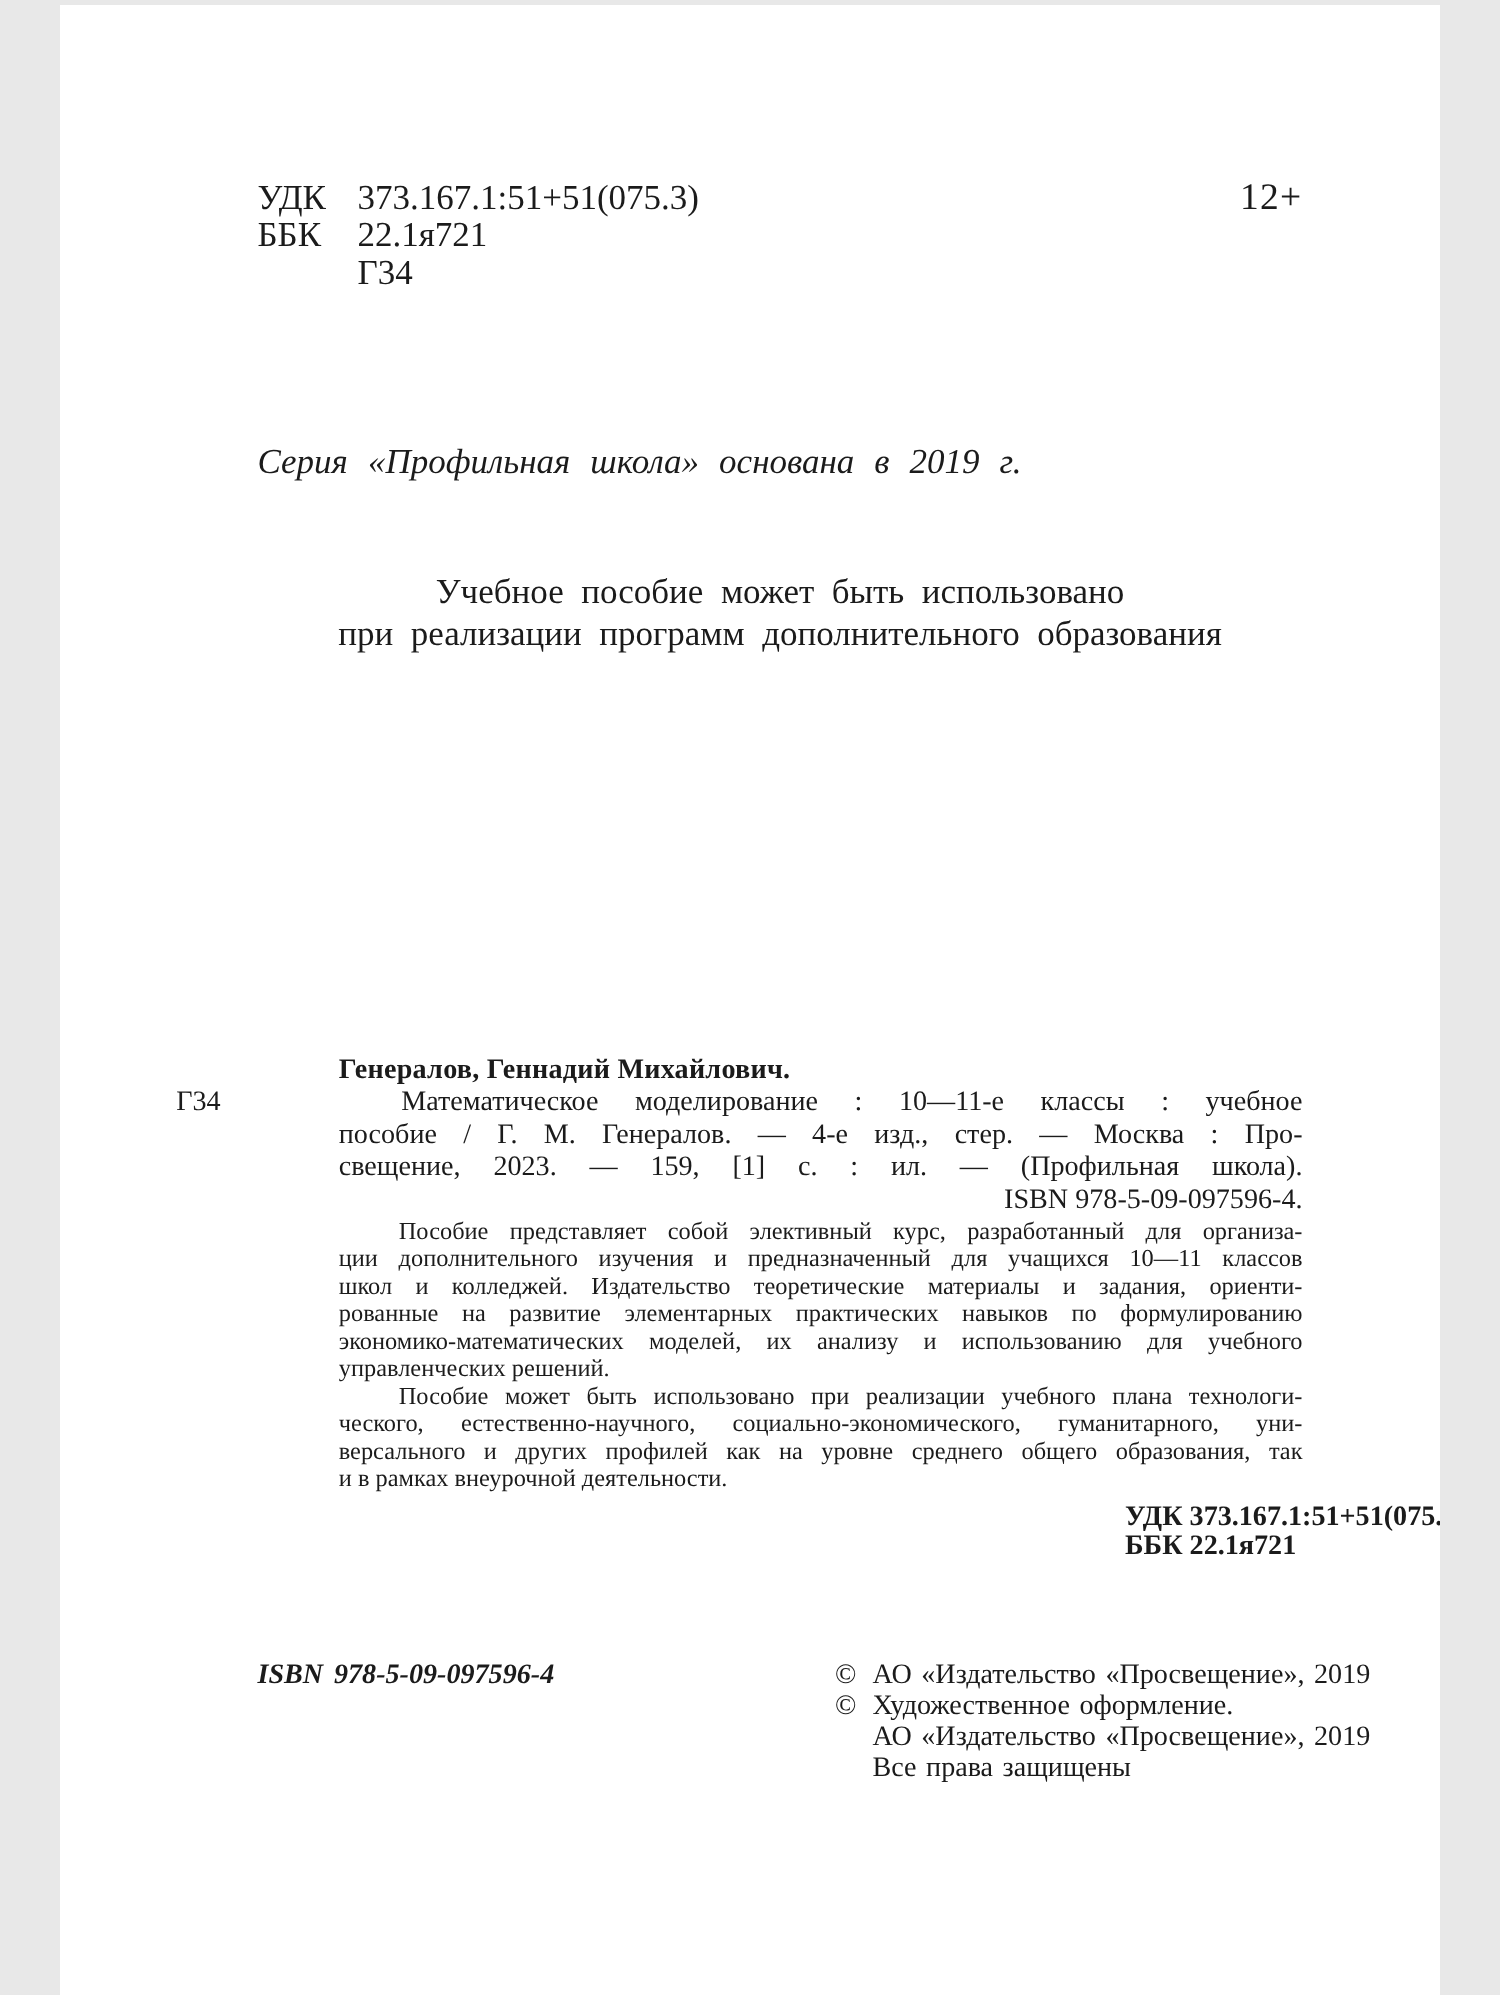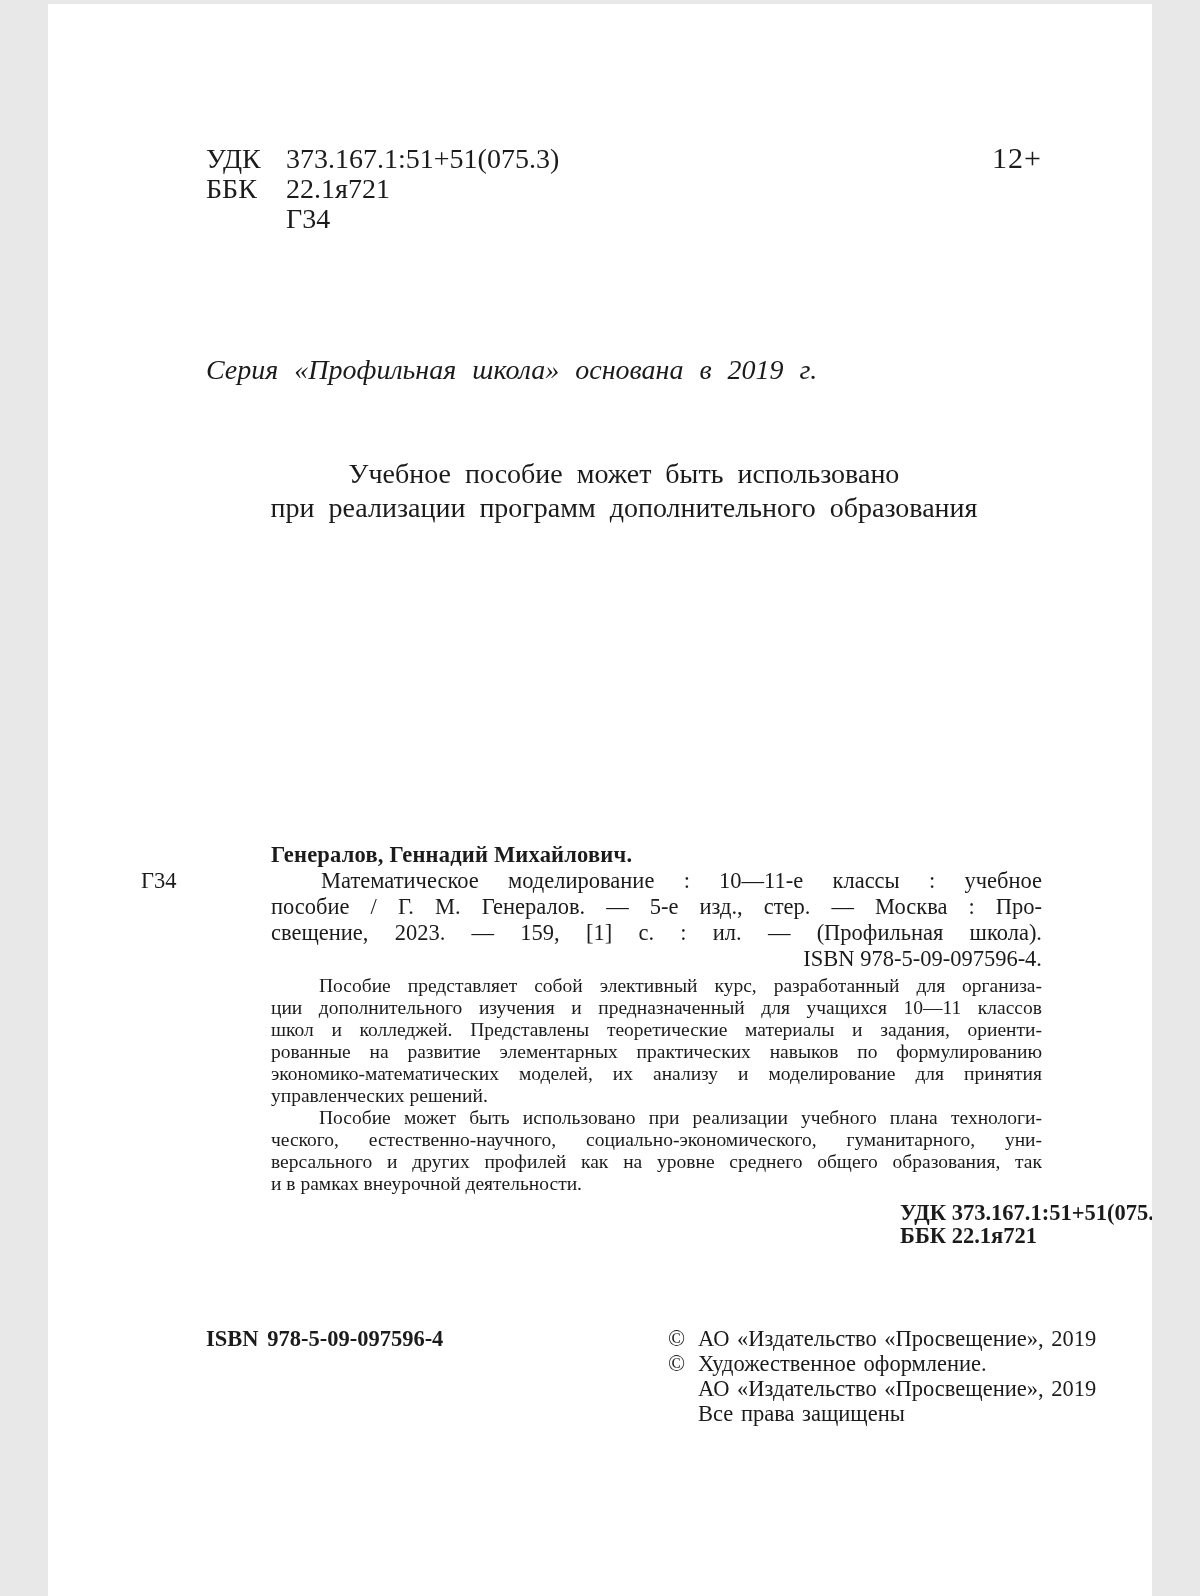--- a/index.html
+++ b/index.html
@@ -32,21 +32,21 @@
   .biblio-body { padding-left:65px; position:relative; }
   .author-line { font-weight:bold; letter-spacing:.2px; }
   .code-hang { position:absolute; left:-65px; top:26px; }
   .jline { text-align:justify; text-align-last:justify; }
   .ind { text-indent:50px;text-align:right; }
   .annotation { margin-top:3px; font-size:19.5px; line-height:22px; }
   .ann-ind { text-indent:48px; }
   .udk-right-block { margin-top:6px; margin-left:629px; font-weight:bold; font-size:22.5px; line-height:23px; white-space:nowrap; }
   
   .bottom-block { position:absolute; left:158px; right:110px; top:1322px; font-size:22.5px; line-height:25px; }
-  .isbn-bottom { position:absolute; left:0; top:0; font-weight:bold; word-spacing:3px; }
+  .isbn-bottom { position:absolute; left:0; top:0; font-weight:bold; word-spacing:3px;font-style:italic; }
   .copyright-col { margin-left:462px; }
   .cr-row { display:flex; }
   .cr-sym { width:30px; flex:0 0 30px; }
   .cr-text { word-spacing:2px; white-space:nowrap; }
 </style>
 </head>
 <body>
 
 <div class="page">
 
@@ -68,30 +68,30 @@
   <div class="usage-note">
     <div>Учебное пособие может быть использовано</div>
     <div>при реализации программ дополнительного образования</div>
   </div>
 
   <div class="biblio">
     <div class="biblio-body">
       <div class="code-hang">Г34</div>
       <div class="author-line">Генералов, Геннадий Михайлович.</div>
       <div class="jline ind">Математическое моделирование : 10—11-е классы : учебное</div>
-      <div class="jline">пособие / Г. М. Генералов. — 5-е изд., стер. — Москва : Про-</div>
+      <div class="jline">пособие / Г. М. Генералов. — 4-е изд., стер. — Москва : Про-</div>
       <div class="jline">свещение, 2023. — 159, [1] с. : ил. — (Профильная школа).</div>
       <div class="ind">ISBN 978-5-09-097596-4.</div>
 
       <div class="annotation">
         <div class="jline ann-ind">Пособие представляет собой элективный курс, разработанный для организа-</div>
         <div class="jline">ции дополнительного изучения и предназначенный для учащихся 10—11 классов</div>
-        <div class="jline">школ и колледжей. Представлены теоретические материалы и задания, ориенти-</div>
+        <div class="jline">школ и колледжей. Издательство теоретические материалы и задания, ориенти-</div>
         <div class="jline">рованные на развитие элементарных практических навыков по формулированию</div>
-        <div class="jline">экономико-математических моделей, их анализу и моделирование для принятия</div>
+        <div class="jline">экономико-математических моделей, их анализу и использованию для учебного</div>
         <div>управленческих решений.</div>
         <div class="jline ann-ind">Пособие может быть использовано при реализации учебного плана технологи-</div>
         <div class="jline">ческого, естественно-научного, социально-экономического, гуманитарного, уни-</div>
         <div class="jline">версального и других профилей как на уровне среднего общего образования, так</div>
         <div>и в рамках внеурочной деятельности.</div>
       </div>
 
       <div class="udk-right-block">
         <div>УДК 373.167.1:51+51(075.3)</div>
         <div>ББК 22.1я721</div>

